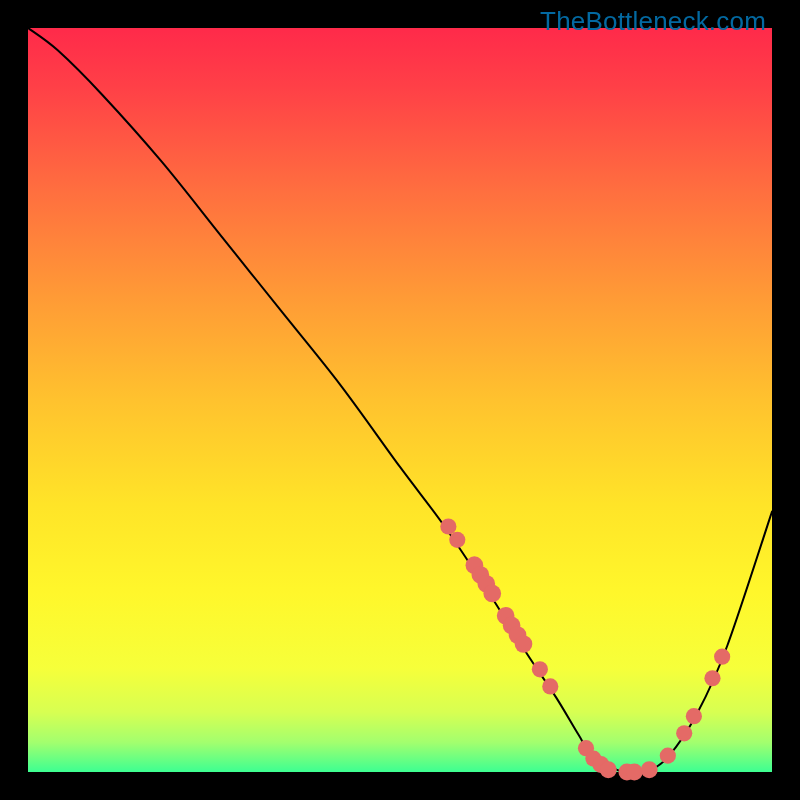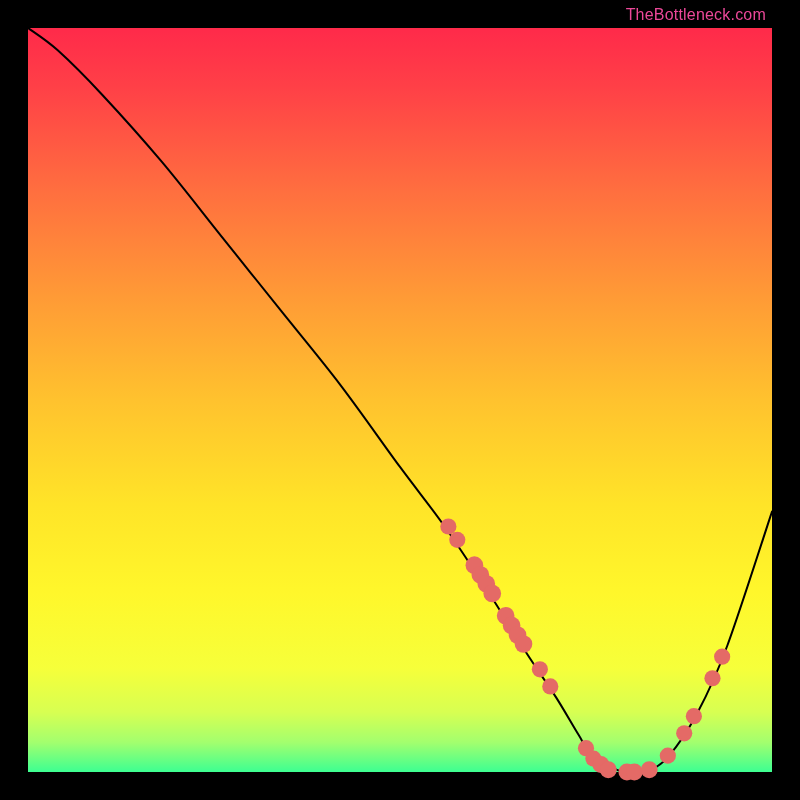--- a/index.html
+++ b/index.html
@@ -27,22 +27,22 @@
       #fff72b 76%,
       #f6ff3a 86%,
       #d7ff52 92%,
       #a3ff6e 96%,
       #3dff92 100%);
   }
   .attribution {
     position: absolute;
     top: 6px;
     right: 34px;
-    color: #ec4899;
-    font-size: 16px;
+    color: #0369a1;
+    font-size: 26px;
     letter-spacing: 0.2px;
     font-weight: 500;
   }
   svg.plot {
     position: absolute;
     left: 0;
     top: 0;
     width: 744px;
     height: 744px;
     overflow: visible;

